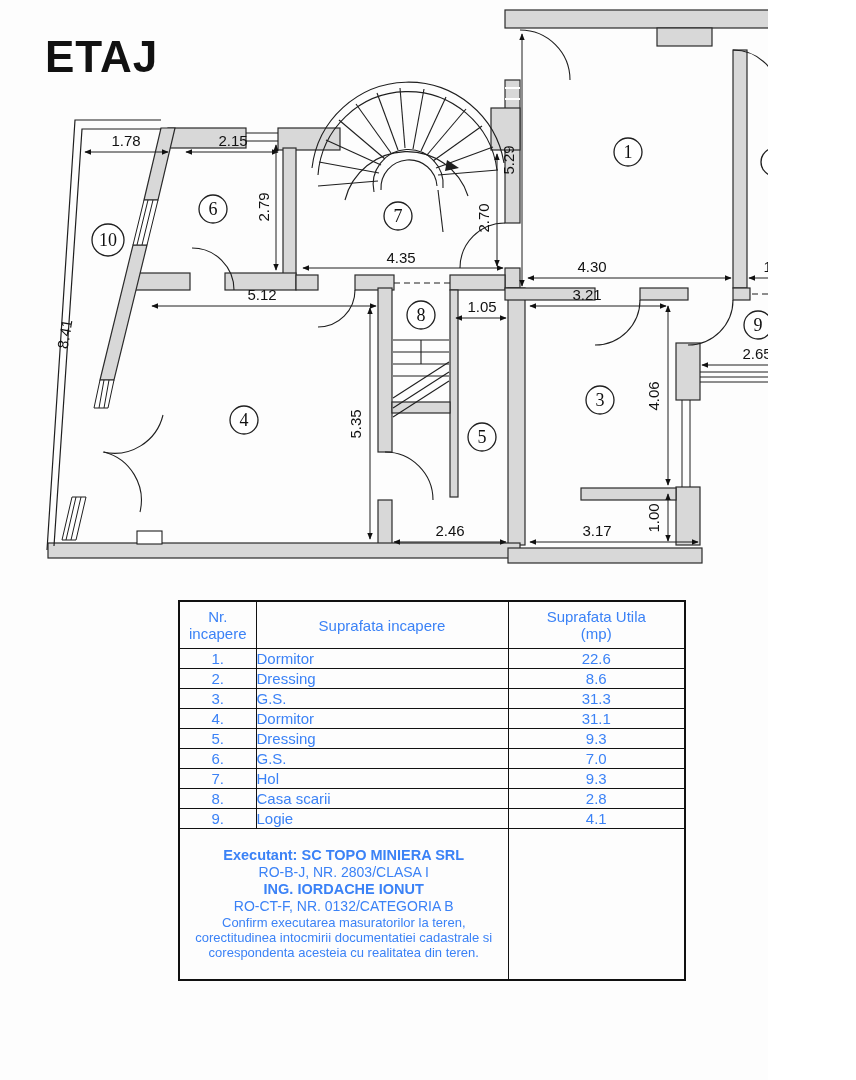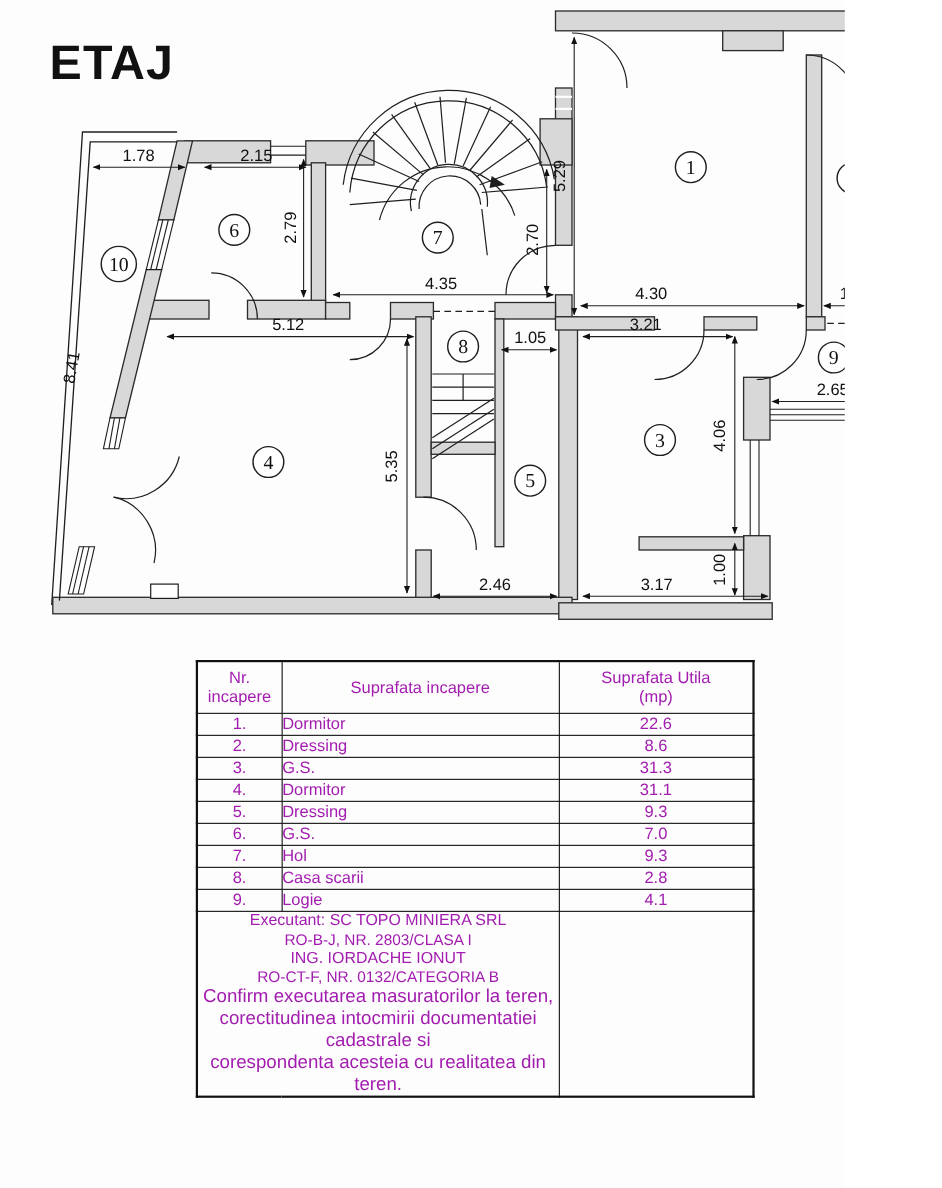--- a/index.html
+++ b/index.html
@@ -17,32 +17,32 @@
   .nicheline{stroke:#fff;stroke-width:2;fill:none;}
   .stair{stroke:#1f1f1f;stroke-width:1.1;fill:none;}
   .dimtext{font:15px "Liberation Sans",sans-serif;fill:#111;text-anchor:middle;}
   .roomnum{font:18px "Liberation Serif",serif;fill:#111;text-anchor:middle;}
   .marker{fill:#fff;stroke:#1f1f1f;stroke-width:1.3;}
   .steprect{fill:#fff;stroke:#1f1f1f;stroke-width:1.1;}
 
   .tablewrap{position:absolute;left:178px;top:600px;width:506px;}
   table.area{border-collapse:collapse;width:100%;table-layout:fixed;border:2.5px solid #111;}
   table.area td{border:1.6px solid #111;padding:0;vertical-align:middle;
-                font:15px "Liberation Sans",sans-serif;color:#a21caf;}
+                font:15px "Liberation Sans",sans-serif;color:#3b82f6;}
   td.hd{font-weight:bold;text-align:center;white-space:pre-line;line-height:1.25;height:46px;}
   td.c-nr{text-align:center;height:19px;}
   td.c-name{text-align:left;padding-left:7px;height:19px;}
   td.c-area{text-align:center;height:19px;}
   td.sumrow{text-align:center;font-size:16.5px;height:27px;}
   td.execL{vertical-align:top;padding-top:8px;height:150px;}
   td.execR{height:150px;}
   .exl{text-align:center;line-height:1.18;}
-  .exl.b{font-weight:normal;font-size:14.5px;}
+  .exl.b{font-weight:bold;font-size:14.5px;}
   .exl.r{font-size:14px;}
-  .exl.s{font-size:17px;}
+  .exl.s{font-size:13px;}
 </style>
 </head>
 <body>
 
 <div class="page">
 
 <svg width="856" height="590" viewBox="0 0 856 590" xmlns="http://www.w3.org/2000/svg">
   <defs>
     <marker id="arr" viewBox="0 0 10 10" refX="9" refY="5" markerWidth="7" markerHeight="7" orient="auto-start-reverse">
       <path d="M0,1 L10,5 L0,9 z" fill="#111"></path>

